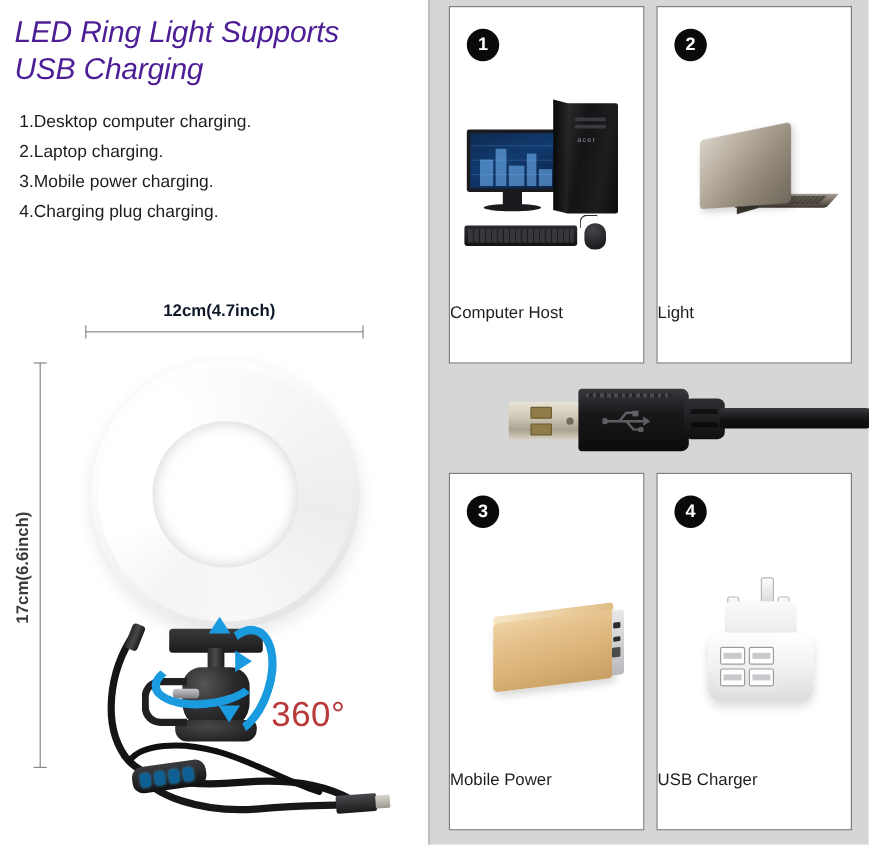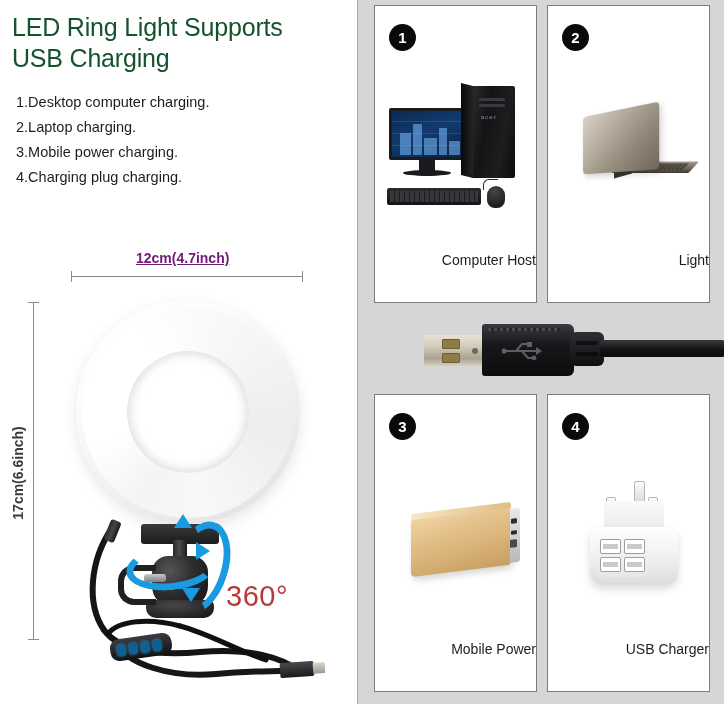--- a/index.html
+++ b/index.html
@@ -10,36 +10,36 @@
     overflow:hidden;
     position:relative;
   }
   .page{position:relative;width:724px;height:704px;background:#fff;}
 
   
   .left{position:absolute;left:0;top:0;width:357px;height:704px;background:#fff;}
 
   .title{
     position:absolute;left:12px;top:12px;width:335px;
-    font-size:25px;line-height:31px;color:#14532d;
+    font-size:25px;line-height:31px;color:#4c1d95;
     letter-spacing:-0.2px;
+    font-style:italic;
   }
 
   .bullets{position:absolute;left:16px;top:90px;width:330px;}
   .bullet{
     font-size:14.5px;line-height:25px;color:#1d1d1d;
     white-space:nowrap;
   }
 
   
   .dim-h-label{
     position:absolute;left:136px;top:250px;
-    font-size:14px;font-weight:bold;color:#701a75;
+    font-size:14px;font-weight:bold;color:#0f172a;
     white-space:nowrap;
-    text-decoration:underline;
   }
   .dim-h-line{
     position:absolute;left:71px;top:276px;width:232px;height:1px;
     background:#8a8a8a;
   }
   .dim-h-line:before,.dim-h-line:after{
     content:"";position:absolute;top:-5px;width:1px;height:11px;background:#8a8a8a;
   }
   .dim-h-line:before{left:0;}
   .dim-h-line:after{right:0;}
@@ -193,21 +193,21 @@
   .panel-4{left:189px;top:394px;width:163px;height:298px;}
 
   .badge{
     position:absolute;left:14px;top:18px;width:27px;height:27px;
     border-radius:50%;background:#0a0a0a;color:#fff;
     font-size:15px;font-weight:bold;
     display:flex;align-items:center;justify-content:center;
     line-height:1;
   }
   .panel-label{
-    position:absolute;left:0;right:0;bottom:34px;text-align:right;
+    position:absolute;left:0;right:0;bottom:34px;text-align:left;
     font-size:14px;color:#1d1d1d;
   }
   .art{position:absolute;left:0;right:0;top:60px;height:175px;}
 
   
   .monitor{
     position:absolute;left:14px;top:42px;width:78px;height:52px;
     background:#1b1b1f;border-radius:2px;padding:3px;box-sizing:border-box;
   }
   .monitor-screen{

